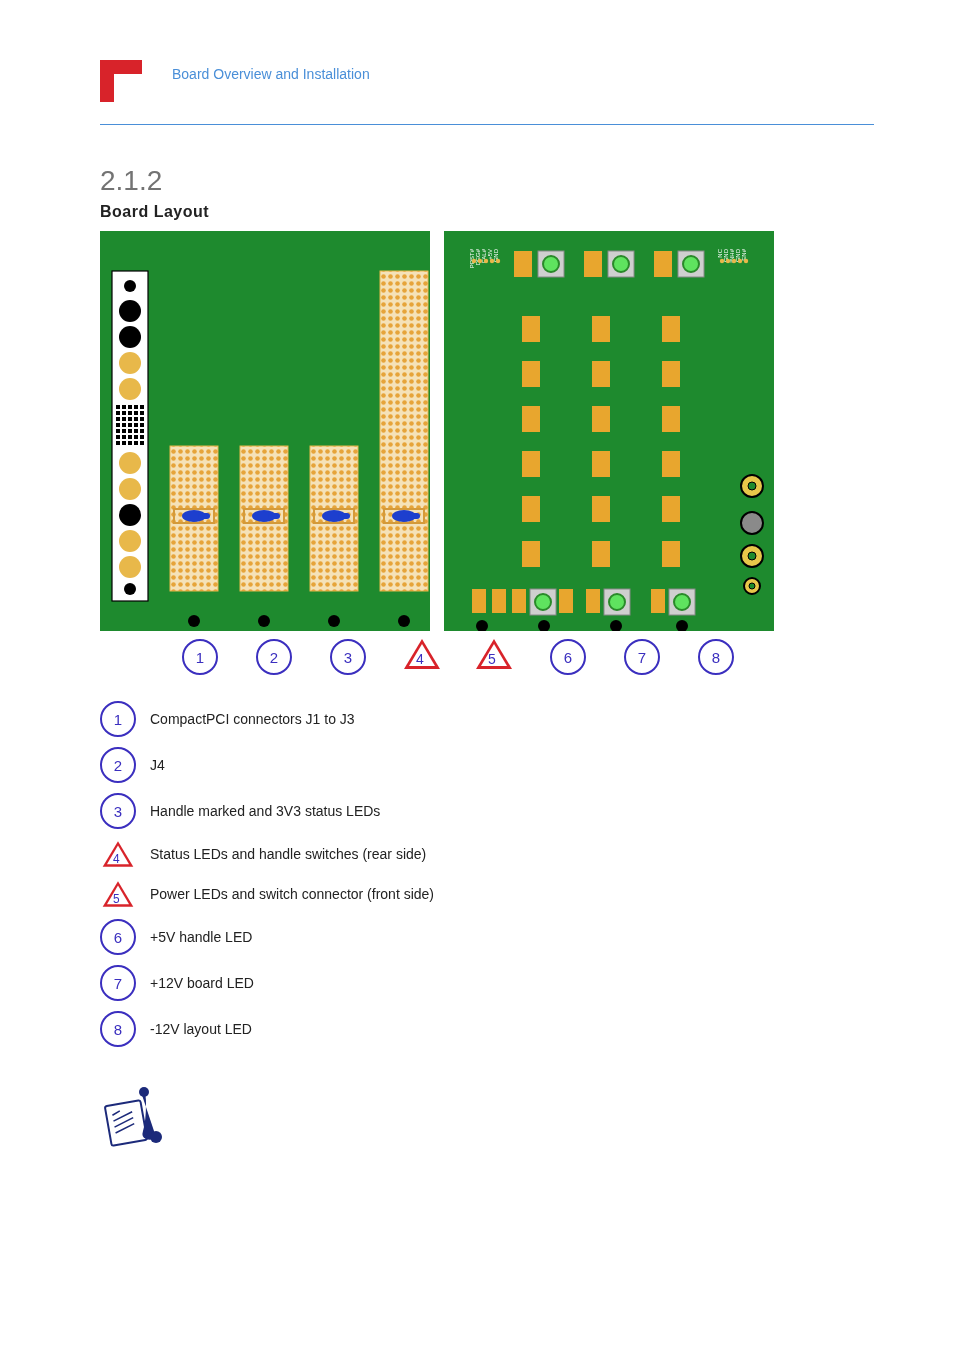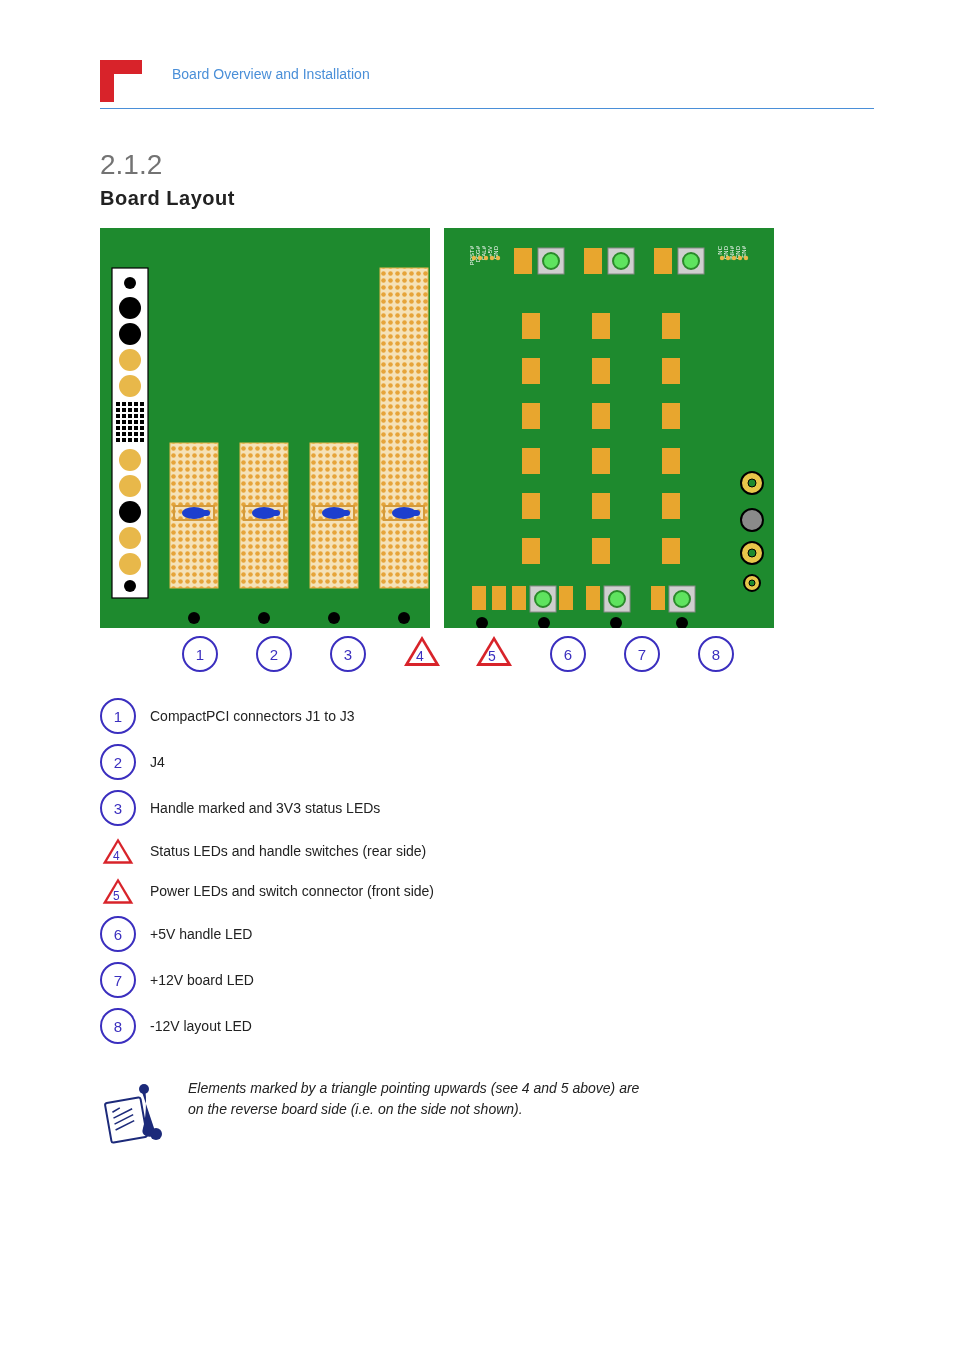--- a/index.html
+++ b/index.html
@@ -1,23 +1,23 @@
 <!DOCTYPE html>
 <html><head>
 <meta charset="utf-8">
 <style>
   * { box-sizing: border-box; margin: 0; padding: 0; }
   body { font-family: Arial, Helvetica, sans-serif; font-size: 14px; color: #222; width: 954px; background: #fff; }
   .page { padding: 60px 80px 40px 100px; position: relative; }
-  .header-row { display: flex; align-items: flex-start; border-bottom: 1px solid #4a8fd8; padding-bottom: 6px; margin-bottom: 20px; }
+  .header-row { display: flex; align-items: flex-start; border-bottom: 1px solid #4a8fd8; padding-bottom: 22px; margin-bottom: 20px; }
   .logo { width: 42px; height: 42px; position: relative; margin-right: 30px; flex-shrink:0; }
   .logo .sq { position: absolute; background: #d8232a; }
   .header-text { color: #4a8fd8; font-size: 14px; margin-top:6px;}
   .sec-num { color: #737373; font-size: 28px; font-weight: 300; margin: 40px 0 6px 0; }
-  .sec-title { font-size: 20px; font-weight: 600; letter-spacing: .5px; margin-bottom: 18px; }
+  .sec-title { font-size: 16px; font-weight: 600; letter-spacing: .5px; margin-bottom: 10px; }
   .fig-title { font-style: italic; margin: 20px 0 14px 0; }
   .boards { display: flex; gap: 14px; margin-bottom: 8px; }
   .board { background: #1e8a2e; position: relative; }
   .board.left { width: 330px; height: 400px; }
   .board.right { width: 330px; height: 400px; }
   svg.board-svg { width: 100%; height: 100%; display:block; }
   .marker { display:inline-flex; align-items:center; justify-content:center; width:36px; height:36px; color:#3b2fbf; font-size:15px; font-weight:400; }
   .marker.circle { border: 2px solid #3b2fbf; border-radius:50%; }
   .marker.triangle { width:0; height:0; border-left:18px solid transparent; border-right:18px solid transparent; border-bottom:30px solid #d8232a; position:relative; }
   .marker.triangle .inner { position:absolute; top:5px; left:-13px; width:0;height:0; border-left:13px solid transparent; border-right:13px solid transparent; border-bottom:22px solid #fff;}
@@ -370,19 +370,15 @@
   </div>
 
   <div class="note-block">
     <svg class="note-icon" viewBox="0 0 70 70">
       <rect x="8" y="22" width="36" height="40" rx="2" fill="#fff" stroke="#1c2a7a" stroke-width="2" transform="rotate(-10 26 42)"></rect>
       <path d="M14 32 l8 -3 M14 38 l20 -6 M14 44 l20 -6 M14 50 l20 -6" stroke="#1c2a7a" stroke-width="1.5" fill="none" transform="rotate(-10 26 42)"></path>
       <path d="M40 8 q6 0 6 14 q0 18 -3 28 q-2 6 3 8 q6 2 10 -2" fill="#1c2a7a"></path>
       <circle cx="56" cy="56" r="6" fill="#1c2a7a"></circle>
       <circle cx="44" cy="11" r="5" fill="#1c2a7a"></circle>
     </svg>
-    <div class="note-text">
-      <div>Elements marked by a triangle pointing upwards (see 4 and 5 above) are</div>
-      <div>on the reverse board side (i.e. on the side not shown).</div>
-    </div>
   </div>
 
 </div>
 
 </body></html>

